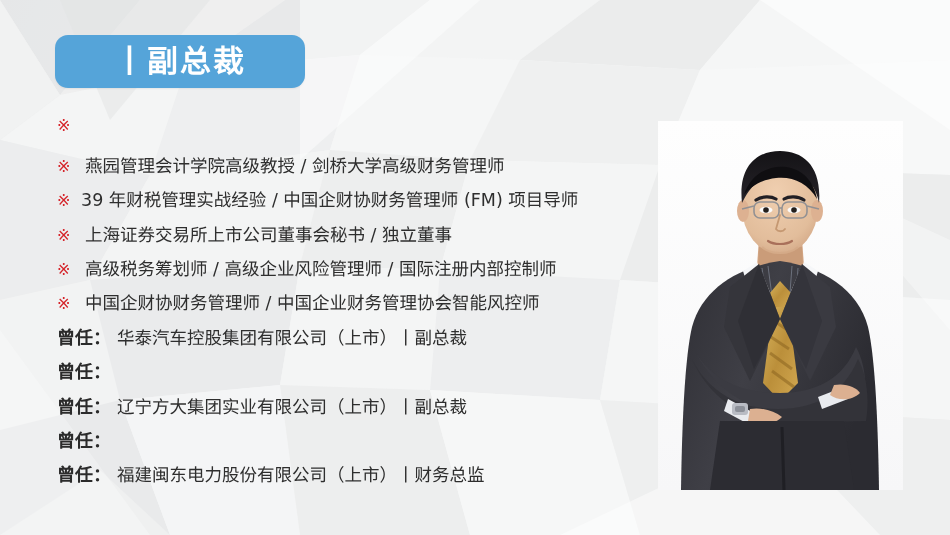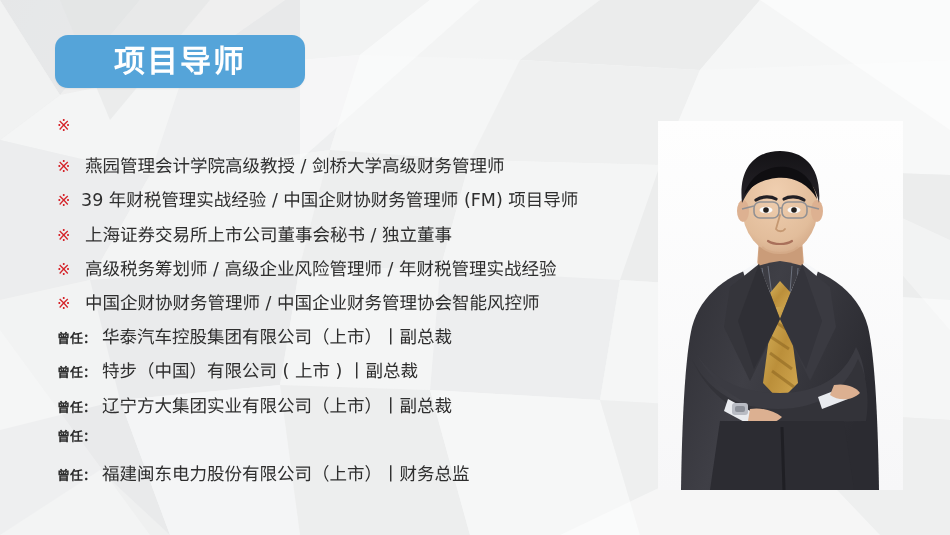--- a/index.html
+++ b/index.html
@@ -71,21 +71,21 @@
   .bio-mark {
     color: #d5252b;
     font-size: 16px;
     line-height: 1;
     width: 28px;
     flex: 0 0 28px;
     font-family: "DejaVu Sans", "Liberation Sans", sans-serif;
   }
   .bio-prefix {
     color: #2b2b2b;
-    font-size: 13px;
+    font-size: 18px;
     font-weight: bold;
     flex: 0 0 auto;
     padding-right: 6px;
     font-family: "DejaVu Sans", "Liberation Sans", sans-serif;
   }
   .bio-text {
     color: #2e2e2e;
     font-size: 17.5px;
     font-weight: normal;
     font-family: "DejaVu Sans", "Liberation Sans", sans-serif;
@@ -143,21 +143,21 @@
 
     <polygon points="300,0 480,0 300,160" fill="#ffffff" opacity="0.45"></polygon>
     <polygon points="760,0 950,130 950,0" fill="#ffffff" opacity="0.5"></polygon>
     <polygon points="0,330 150,535 0,535" fill="#ffffff" opacity="0.25"></polygon>
     <polygon points="560,535 780,430 880,535" fill="#ffffff" opacity="0.45"></polygon>
     <polygon points="60,0 210,0 110,120" fill="#e2e3e4" opacity="0.5"></polygon>
     <polygon points="820,180 950,240 950,330" fill="#ffffff" opacity="0.35"></polygon>
   </svg>
 
   <div class="title-badge">
-    <span class="title-badge-text">项目导师</span>
+    <span class="title-badge-text">丨副总裁</span>
   </div>
 
   <div class="bio-list">
 
     <div class="bio-row">
       <span class="bio-mark">※</span>
     </div>
     <div class="bio-row">
       <span class="bio-mark">※</span>
       <span class="bio-text">燕园管理会计学院高级教授 / 剑桥大学高级财务管理师</span>
@@ -165,34 +165,33 @@
     <div class="bio-row tight">
       <span class="bio-mark">※</span>
       <span class="bio-text">39 年财税管理实战经验 / 中国企财协财务管理师 (FM) 项目导师</span>
     </div>
     <div class="bio-row">
       <span class="bio-mark">※</span>
       <span class="bio-text">上海证券交易所上市公司董事会秘书 / 独立董事</span>
     </div>
     <div class="bio-row">
       <span class="bio-mark">※</span>
-      <span class="bio-text">高级税务筹划师 / 高级企业风险管理师 / 年财税管理实战经验</span>
+      <span class="bio-text">高级税务筹划师 / 高级企业风险管理师 / 国际注册内部控制师</span>
     </div>
     <div class="bio-row">
       <span class="bio-mark">※</span>
       <span class="bio-text">中国企财协财务管理师 / 中国企业财务管理协会智能风控师</span>
     </div>
 
     <div class="bio-row">
       <span class="bio-prefix">曾任：</span>
       <span class="bio-text">华泰汽车控股集团有限公司（上市）丨副总裁</span>
     </div>
     <div class="bio-row">
       <span class="bio-prefix">曾任：</span>
-      <span class="bio-text">特步（中国）有限公司 ( 上市 ) 丨副总裁</span>
     </div>
     <div class="bio-row">
       <span class="bio-prefix">曾任：</span>
       <span class="bio-text">辽宁方大集团实业有限公司（上市）丨副总裁</span>
     </div>
     <div class="bio-row">
       <span class="bio-prefix">曾任：</span>
     </div>
     <div class="bio-row">
       <span class="bio-prefix">曾任：</span>

